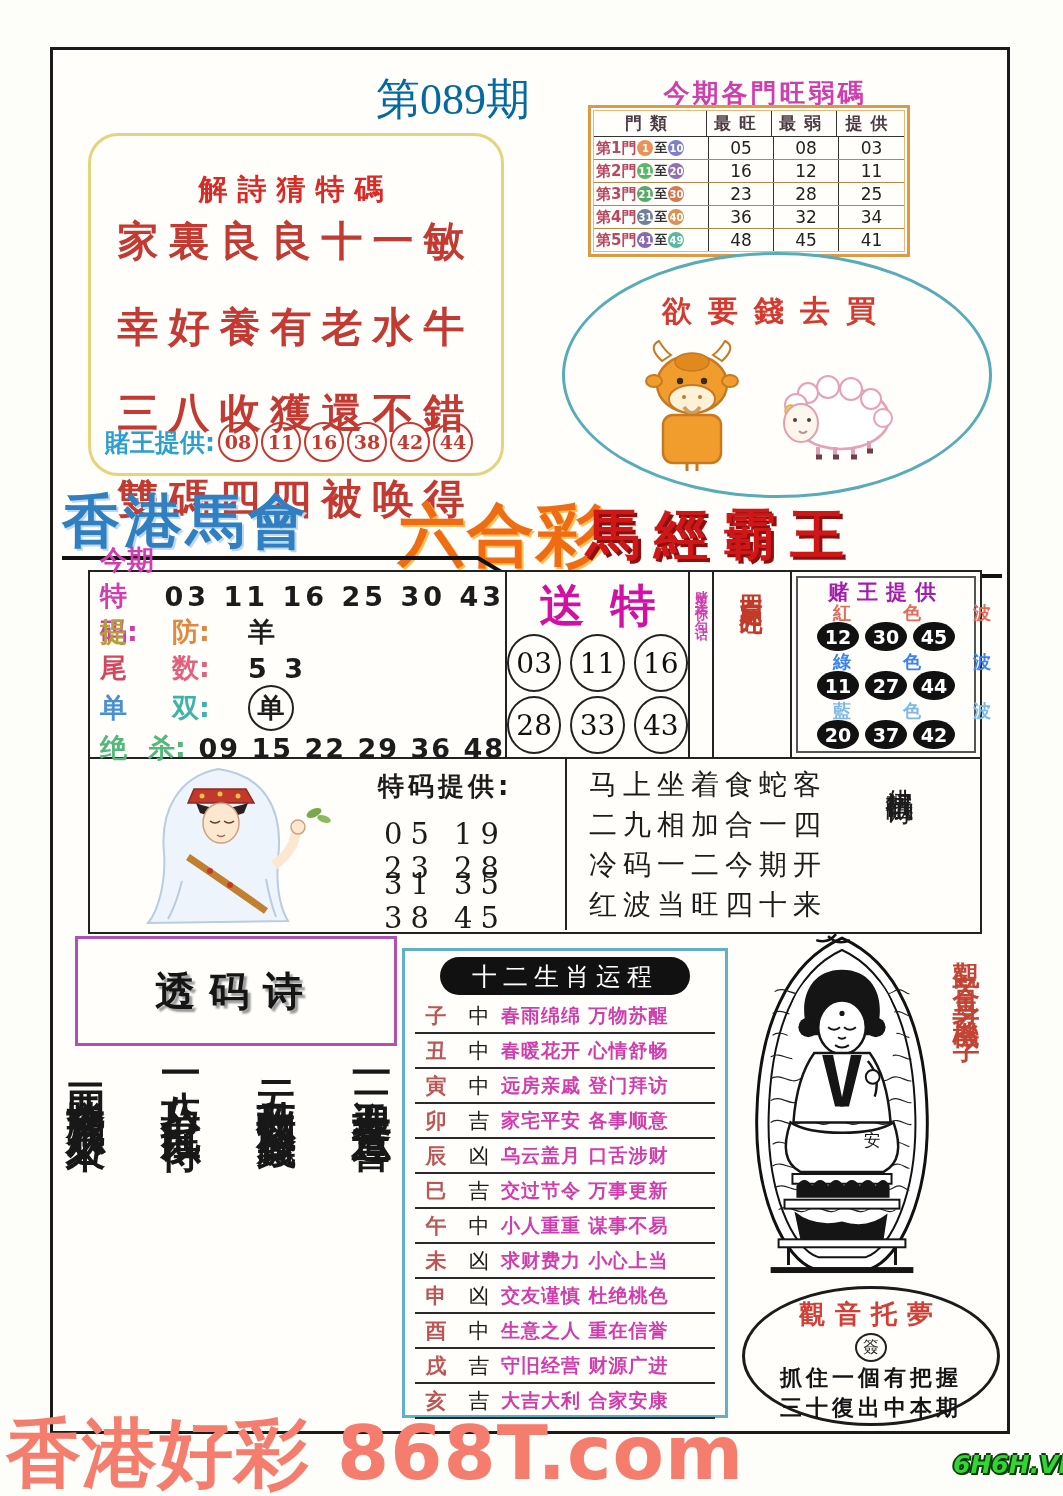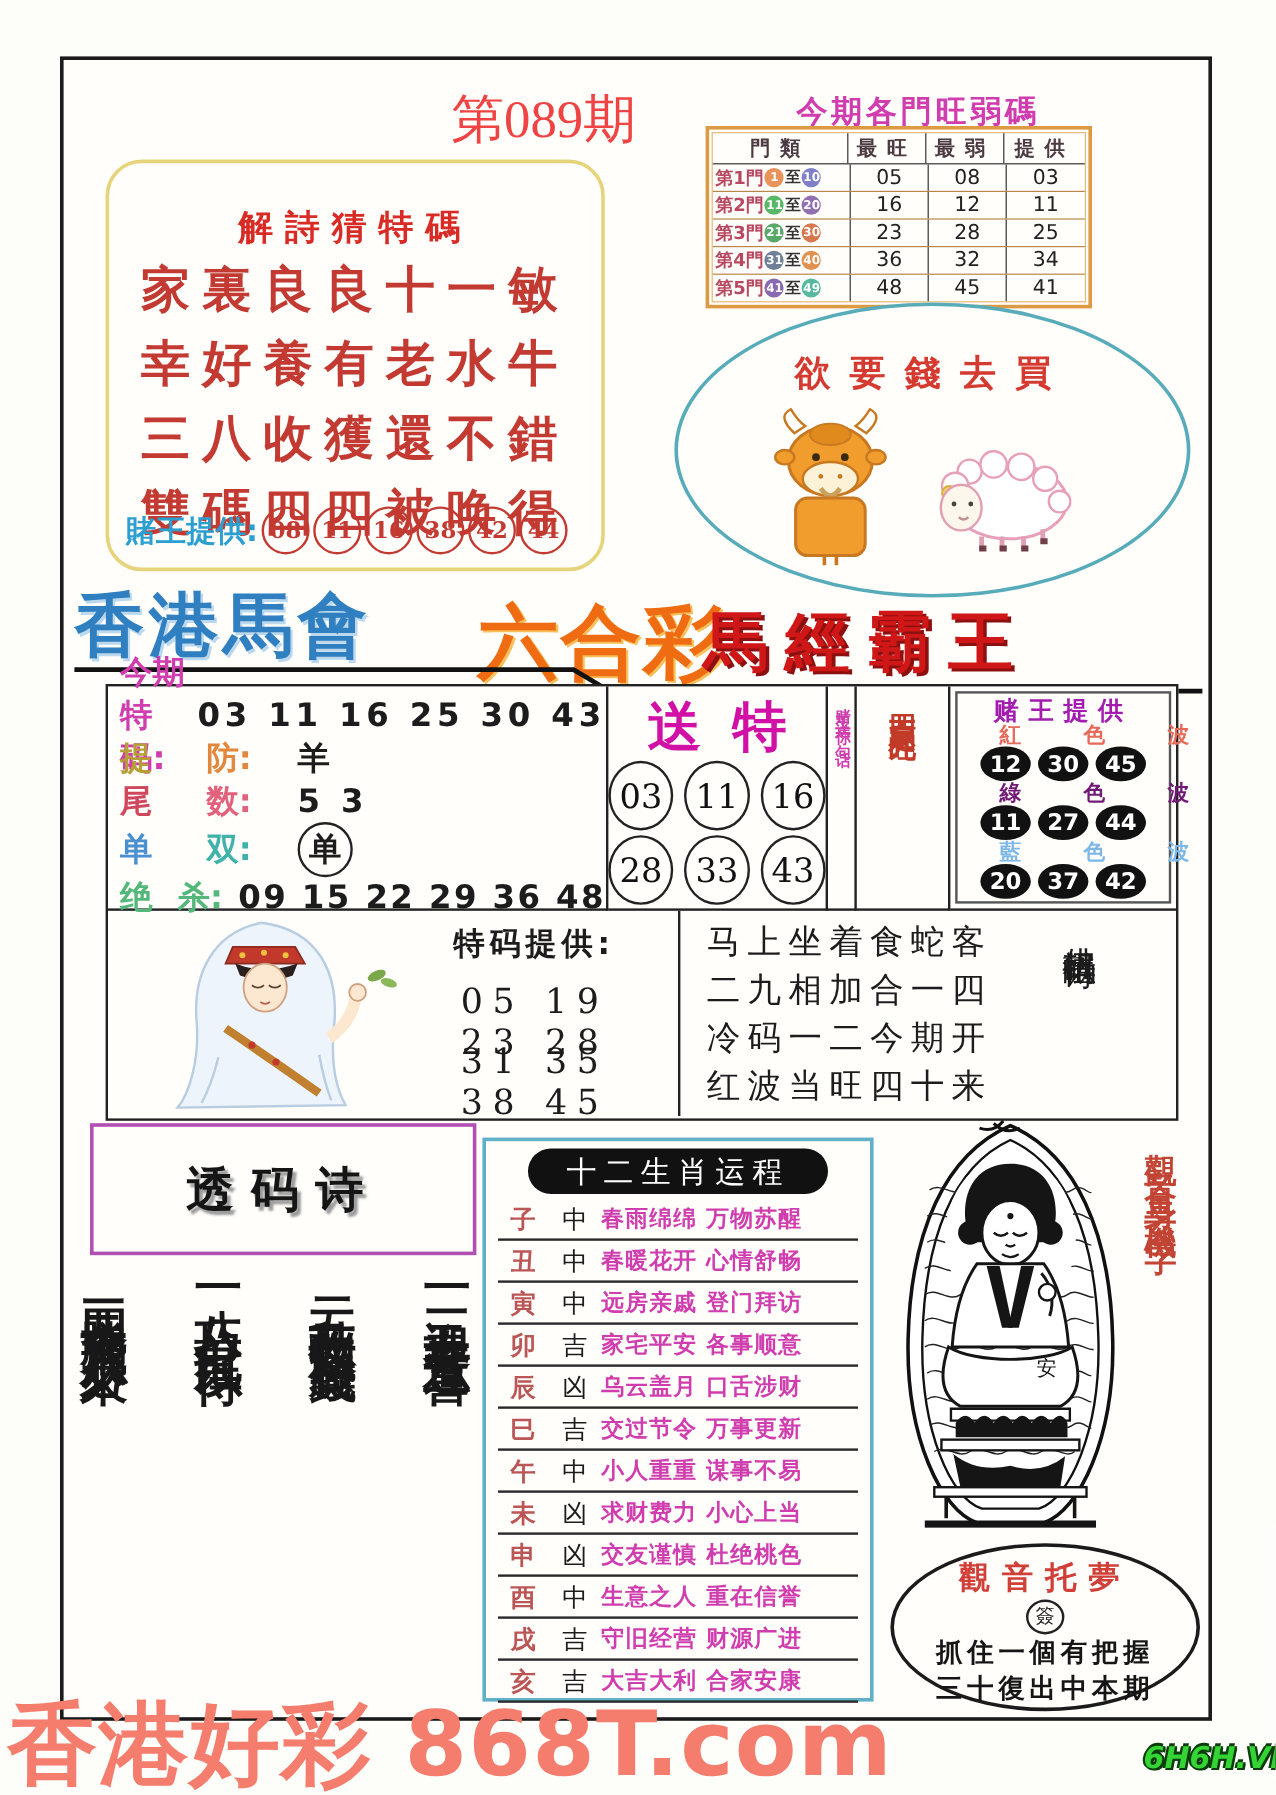--- a/index.html
+++ b/index.html
@@ -3,25 +3,25 @@
 <meta charset="utf-8">
 <style>
   html,body{margin:0;padding:0;background:#fff;}
   .canvas{position:relative;width:1063px;height:1496px;background:#fdfdfa;overflow:hidden;
           font-family:"DejaVu Sans","Liberation Sans",sans-serif;}
   .abs{position:absolute;}
   
   .page-frame{left:50px;top:47px;width:954px;height:1381px;border:3px solid #1b1b1b;background:#fffefb;}
   
   .issue{left:338px;top:70px;width:230px;text-align:center;font-family:"Liberation Serif","DejaVu Serif",serif;
-         font-size:44px;color:#ef4444;}
+         font-size:44px;color:#0369a1;}
   
   .poem-box{left:88px;top:133px;width:410px;height:337px;border:3px solid #e6d47c;border-radius:30px;background:#fffefb;}
   .poem-title{top:34px;left:0;width:100%;text-align:center;font-size:29px;font-weight:bold;color:#d92b25;letter-spacing:10px;}
-  .poem-lines{top:74px;left:10px;width:390px;display:flex;flex-direction:column;}
+  .poem-lines{top:74px;left:10px;width:390px;display:flex;flex-direction:column;gap:24px;}
   .poem-line{height:62px;line-height:62px;text-align:center;font-family:"DejaVu Serif","Liberation Serif",serif;
              font-size:41px;font-weight:bold;color:#c23a32;letter-spacing:10px;white-space:nowrap;}
   .provider-row{left:14px;top:286px;width:386px;display:flex;align-items:center;}
   .provider-label{font-size:25px;font-weight:bold;color:#2b9fd0;white-space:nowrap;}
   .pnum{width:36px;height:36px;border:2px solid #c23a32;border-radius:50%;margin-left:3px;flex:0 0 auto;
         display:flex;align-items:center;justify-content:center;font-size:19px;font-weight:bold;color:#c23a32;
         font-family:"DejaVu Serif",serif;}
   
   .strength-title{left:620px;top:76px;width:290px;text-align:center;font-size:26px;font-weight:bold;color:#cf3daf;letter-spacing:3px;}
   .strength{left:588px;top:105px;width:312px;height:142px;border:3px solid #dd9a44;background:#fffefb;padding:2px;}
@@ -65,21 +65,21 @@
   .strip-v{writing-mode:vertical-rl;font-size:13px;font-weight:bold;color:#cf3daf;margin:8px auto 0;height:170px;letter-spacing:6px;}
   .cellD{left:624px;top:0;width:78px;height:187px;border-right:2px solid #222;border-bottom:2px solid #222;}
   .slogan-v{writing-mode:vertical-rl;font-size:23px;font-weight:bold;color:#c23a28;margin:5px auto 0;height:180px;letter-spacing:3px;font-family:"DejaVu Serif",serif;}
   .cellE{left:702px;top:0;width:188px;height:187px;border-bottom:2px solid #222;}
   .waves{position:absolute;left:4px;top:4px;right:4px;bottom:4px;border:2px solid #555;}
   .waves-title{text-align:center;font-size:21px;font-weight:bold;color:#a21caf;letter-spacing:8px;height:25px;}
   .wave-label{display:flex;justify-content:space-between;width:146px;margin:0 auto;font-size:18px;font-weight:bold;height:19px;line-height:19px;}
   .wave-row{display:flex;justify-content:center;gap:6px;height:30px;}
   .wnum{width:42px;height:29px;border-radius:50%;background:#111;color:#fff;display:flex;align-items:center;justify-content:center;
         font-size:19px;font-weight:bold;}
-  .lab-red{color:#e56a5a;} .lab-green{color:#701a75;} .lab-blue{color:#7db8e8;}
+  .lab-red{color:#e56a5a;} .lab-green{color:#3b82f6;} .lab-blue{color:#7db8e8;}
   .cellF{left:0;top:187px;width:477px;height:171px;border-right:2px solid #222;}
   .tema-label{left:288px;top:10px;font-size:26px;font-weight:bold;color:#1c1c1c;letter-spacing:4px;}
   .tema-line1{left:294px;top:58px;font-size:29px;color:#1c1c1c;letter-spacing:8px;font-family:"DejaVu Serif",serif;}
   .tema-line2{left:294px;top:108px;font-size:29px;color:#1c1c1c;letter-spacing:8px;font-family:"DejaVu Serif",serif;}
   .cellG{left:477px;top:187px;width:413px;height:171px;}
   .verse-lines{left:22px;top:6px;display:flex;flex-direction:column;}
   .verse-line{height:40px;line-height:40px;font-size:28px;color:#1c1c1c;letter-spacing:6px;font-family:"DejaVu Serif",serif;white-space:nowrap;}
   .verse-vert{right:62px;top:8px;writing-mode:vertical-rl;font-size:28px;color:#1c1c1c;height:158px;letter-spacing:2px;font-family:"DejaVu Serif",serif;}
   
   .touma-box{left:75px;top:936px;width:316px;height:104px;border:3px solid #b24fb2;background:#fffefb;display:flex;align-items:center;justify-content:center;}

